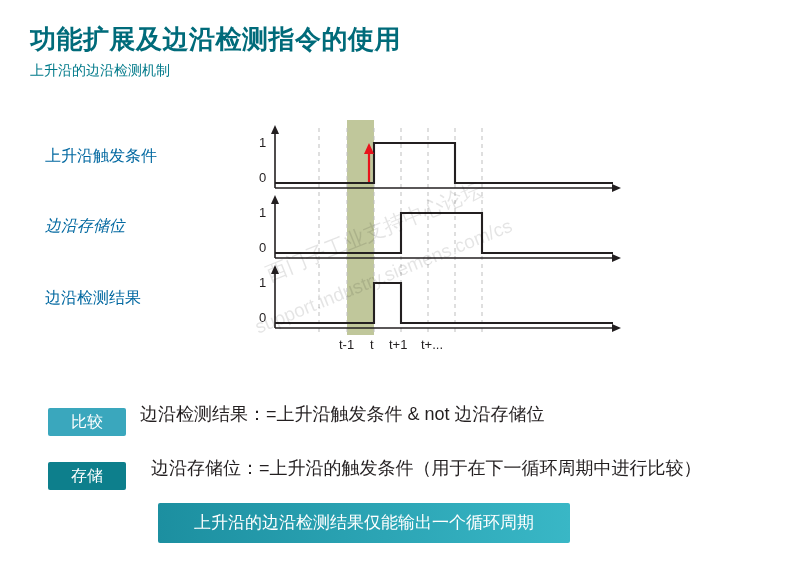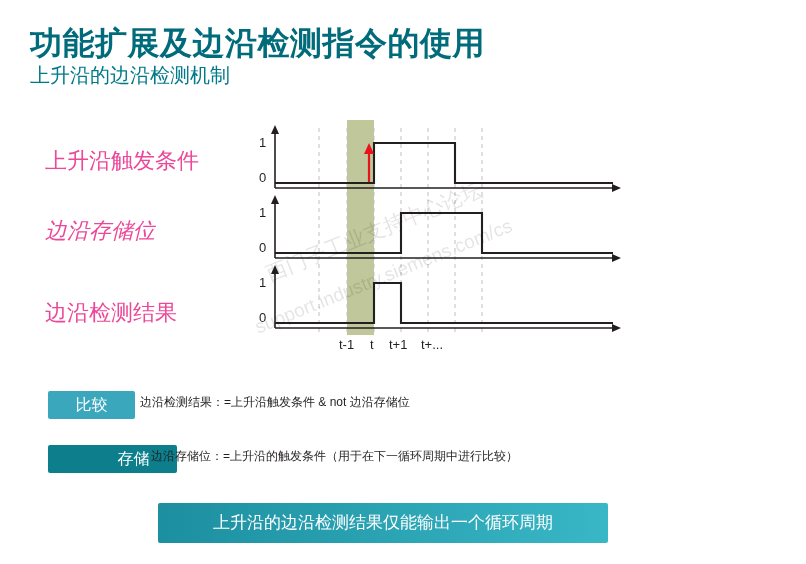--- a/index.html
+++ b/index.html
@@ -18,45 +18,45 @@
   #slide {
     position: relative;
     width: 806px;
     height: 564px;
   }
   
   .title {
     position: absolute;
     left: 30px;
     top: 22px;
-    font-size: 32px;
+    font-size: 26px;
     font-weight: bold;
     color: #006b7a;
     letter-spacing: 0.5px;
     white-space: nowrap;
   }
   .subtitle {
     position: absolute;
     left: 30px;
     top: 62px;
-    font-size: 20px;
+    font-size: 14px;
     color: #007a8a;
     white-space: nowrap;
   }
 
   
   .row-label {
     position: absolute;
-    font-size: 22px;
-    color: #ec4899;
+    font-size: 16px;
+    color: #0369a1;
     white-space: nowrap;
   }
   #label-trigger { left: 45px; top: 146px; }
   #label-memory  { left: 45px; top: 216px; font-style: italic; }
-  #label-result  { left: 45px; top: 298px; font-family: Liberation Serif, serif; }
+  #label-result  { left: 45px; top: 288px; font-family: Liberation Serif, serif; }
 
   
   #diagram {
     position: absolute;
     left: 255px;
     top: 120px;
     width: 390px;
     height: 240px;
   }
   #diagram svg { display: block; }
@@ -72,46 +72,48 @@
     transform-origin: left top;
     pointer-events: none;
     font-family: "Liberation Sans", sans-serif;
   }
   #wm1 { left: 262px; top: 262px; }
   #wm2 { left: 252px; top: 318px; font-size: 19px; }
 
   
   .badge {
     position: absolute;
-    width: 87px;
+    width: 78px;
     height: 28px;
     line-height: 28px;
     text-align: center;
     color: #ffffff;
     font-size: 16px;
     border-radius: 2px;
+    margin-top: 17px;
   }
   #badge-compare { left: 48px; top: 391px; background: #3aa7bd; }
-  #badge-store   { left: 48px; top: 445px; background: #0d7f8c; padding-left: 42px; }
+  #badge-store   { left: 48px; top: 445px; background: #0d7f8c; }
 
   .legend-text {
     position: absolute;
-    font-size: 12px;
+    font-size: 18px;
     color: #231f20;
     white-space: nowrap;
+    margin-top: 8px;
   }
   #legend-compare-text { left: 140px; top: 394px; }
   #legend-store-text   { left: 151px; top: 448px; }
 
   
   #footer-banner {
     position: absolute;
     left: 158px;
     top: 503px;
-    width: 450px;
+    width: 412px;
     height: 40px;
     background: linear-gradient(to right, #1c8fa0, #39b7c6);
     color: #ffffff;
     font-size: 17px;
     text-align: center;
     line-height: 40px;
     border-radius: 2px;
     white-space: nowrap;
   }
 

